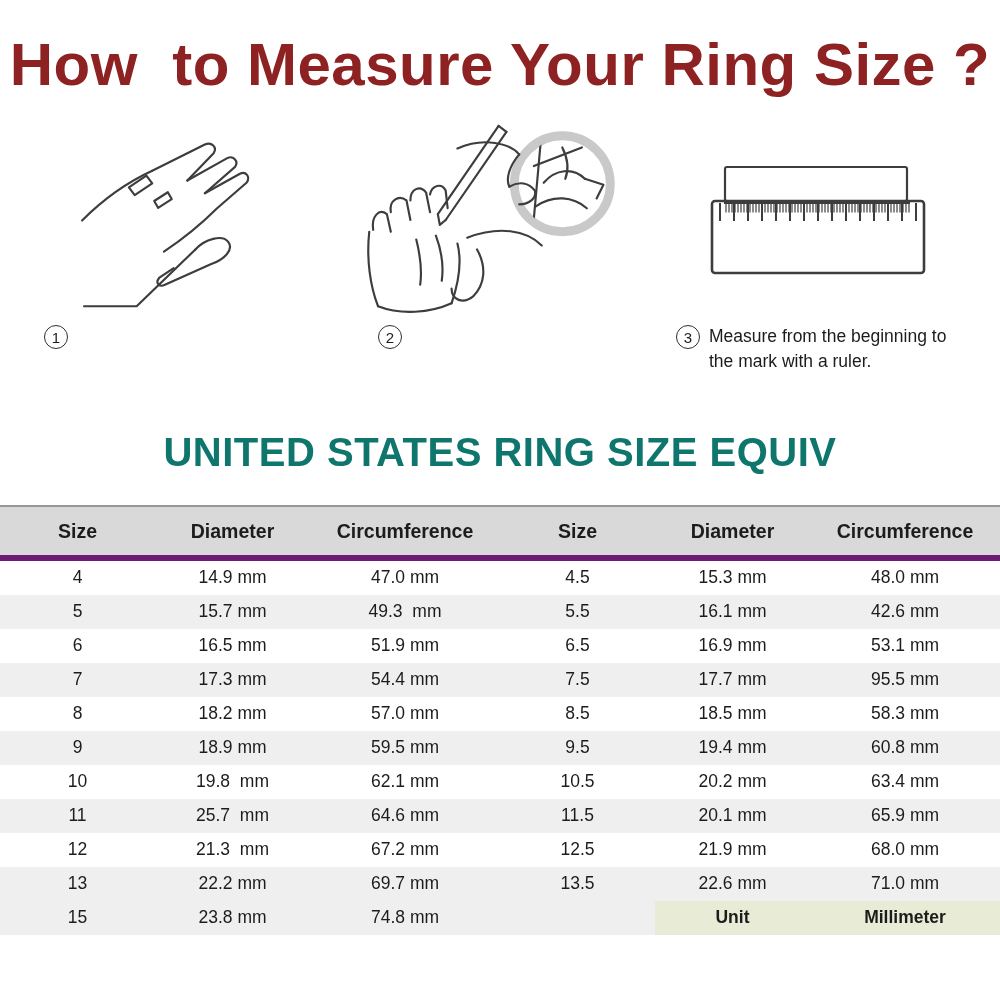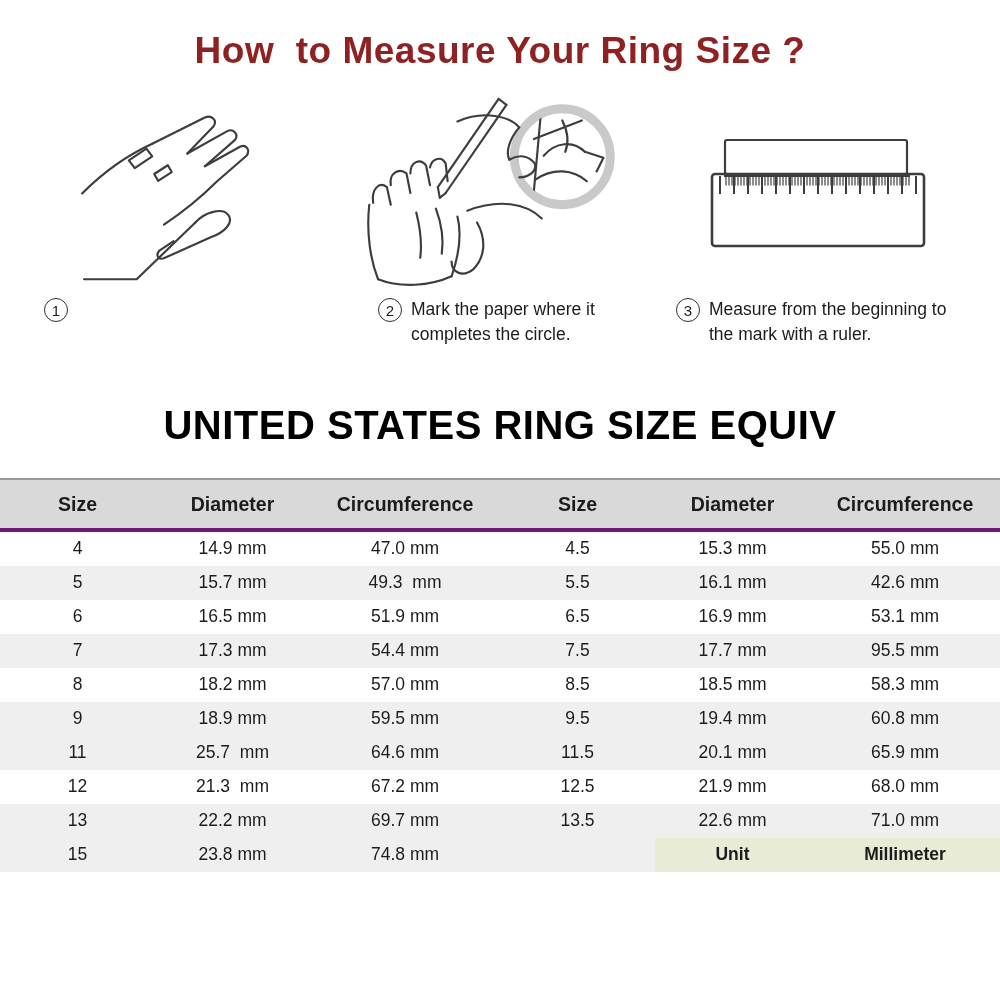--- a/index.html
+++ b/index.html
@@ -3,21 +3,21 @@
 <meta charset="utf-8">
 <style>
   html,body{margin:0;padding:0;}
   body{
     width:1000px;height:1000px;background:#ffffff;
     font-family:"Liberation Sans",sans-serif;color:#1c1c1c;
     overflow:hidden;
   }
   .title{
     margin:30px 0 0;text-align:center;
-    font-size:37px;font-weight:bold;color:#8E2222;
+    font-size:60px;font-weight:bold;color:#8E2222;
     white-space:pre;letter-spacing:.5px;
   }
   .steps{display:flex;margin-top:18px;padding:0 18px;}
   .step{display:flex;flex-direction:column;}
   .step-1{width:324px;}
   .step-2{width:322px;}
   .step-3{width:318px;}
   .illus{height:205px;display:flex;align-items:center;justify-content:center;}
   .illus svg{display:block;}
   .caption{display:flex;gap:9px;margin-top:2px;font-size:17.5px;line-height:1.42;}
@@ -25,28 +25,28 @@
   .step-2 .caption{padding-left:36px;}
   .step-3 .caption{padding-left:12px;}
   .num{
     flex:0 0 auto;width:24px;height:24px;border:1.6px solid #2f2f2f;
     border-radius:50%;text-align:center;line-height:23px;font-size:15px;margin-top:1px;
     box-sizing:border-box;
   }
   .cap-text{white-space:pre-line;}
   .subtitle{
     margin:56px 0 0;text-align:center;
-    font-size:40px;font-weight:bold;color:#000000;letter-spacing:.5px;
+    font-size:40px;font-weight:bold;color:#0f766e;letter-spacing:.5px;
   }
   table.ring-table{
     width:100%;border-collapse:collapse;margin-top:30px;table-layout:fixed;
   }
   .ring-table thead th{
     background:#D9D9D9;font-size:19.5px;font-weight:bold;
-    padding:13px 0 12px;border-top:2px solid #979797;border-bottom:4px solid #701a75;
+    padding:13px 0 12px;border-top:2px solid #979797;border-bottom:6px solid #701a75;
   }
   .ring-table tbody td{
     text-align:center;font-size:17.5px;padding:6.5px 0;white-space:pre;
   }
   .ring-table tr.stripe{background:#EFEFEF;}
   .ring-table td.unit{background:#E8ECD6;font-weight:bold;margin-top:36px;}
   .lineart{stroke:#3d3d3d;stroke-width:2.2;fill:none;stroke-linecap:round;stroke-linejoin:round;}
 </style>
 </head>
 <body>
@@ -107,22 +107,20 @@
           <path class="lineart" d="M17 188 C40 197 70 195 92 185"></path>
           <path class="lineart" d="M92 185 C100 162 102 140 98 124"></path>
           <path class="lineart" d="M56 120 C60 136 62 152 60 166"></path>
           <path class="lineart" d="M76 116 C82 132 84 148 82 162"></path>
           <path class="lineart" d="M108 118 C140 106 168 110 184 126"></path>
           <path class="lineart" d="M118 130 C128 148 126 166 114 178 C104 186 92 182 92 170"></path>
         </svg>
       </div>
       <div class="caption">
         <span class="num">2</span>
-        <span class="cap-text">Mark the paper where it
-completes the circle.</span>
       </div>
     </div>
 
     <div class="step step-3">
       <div class="illus">
         <svg width="250" height="150" viewBox="0 0 250 150">
           <defs>
             <pattern id="fineticks" width="3" height="10" patternUnits="userSpaceOnUse">
               <line x1="1" y1="0" x2="1" y2="10" stroke="#3d3d3d" stroke-width="1.2"></line>
             </pattern>
@@ -180,21 +178,21 @@
           <th>Circumference</th>
         </tr>
     </thead>
     <tbody id="table-body">
         <tr>
           <td>4</td>
           <td>14.9 mm</td>
           <td>47.0 mm</td>
           <td>4.5</td>
           <td>15.3 mm</td>
-          <td>55.0 mm</td>
+          <td>48.0 mm</td>
         </tr>
         <tr class="stripe">
           <td>5</td>
           <td>15.7 mm</td>
           <td>49.3  mm</td>
           <td>5.5</td>
           <td>16.1 mm</td>
           <td>42.6 mm</td>
         </tr>
         <tr>
@@ -222,20 +220,28 @@
           <td>58.3 mm</td>
         </tr>
         <tr class="stripe">
           <td>9</td>
           <td>18.9 mm</td>
           <td>59.5 mm</td>
           <td>9.5</td>
           <td>19.4 mm</td>
           <td>60.8 mm</td>
         </tr>
+        <tr>
+          <td>10</td>
+          <td>19.8  mm</td>
+          <td>62.1 mm</td>
+          <td>10.5</td>
+          <td>20.2 mm</td>
+          <td>63.4 mm</td>
+        </tr>
         <tr class="stripe">
           <td>11</td>
           <td>25.7  mm</td>
           <td>64.6 mm</td>
           <td>11.5</td>
           <td>20.1 mm</td>
           <td>65.9 mm</td>
         </tr>
         <tr>
           <td>12</td>

